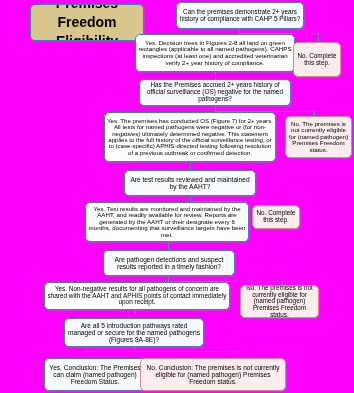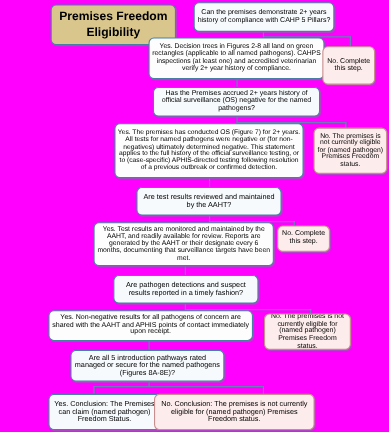--- a/index.html
+++ b/index.html
@@ -53,21 +53,21 @@
   <div class="connector v" style="left:168px;top:242px;height:8px;"></div>
   <div class="connector v" style="left:168px;top:276px;height:6px;"></div>
   <div class="connector h" style="left:168px;top:281px;width:115px;"></div>
   <div class="connector v" style="left:282px;top:281px;height:4px;"></div>
   <div class="connector v" style="left:135px;top:310px;height:8px;"></div>
   <div class="connector v" style="left:135px;top:347px;height:5px;"></div>
   <div class="connector h" style="left:85px;top:351px;width:155px;"></div>
   <div class="connector v" style="left:85px;top:351px;height:7px;"></div>
   <div class="connector v" style="left:239px;top:351px;height:7px;"></div>
 
-  <div class="node n-tan" style="left:46px;top:4px;width:114px;height:37px;font-size:11px;font-weight:bold;line-height:1.35;">Premises Freedom Eligibility</div>
+  <div class="node n-tan" style="left:30px;top:4px;width:114px;height:37px;font-size:14px;font-weight:bold;line-height:1.35;">Premises Freedom Eligibility</div>
 
   <div class="node n-blue" style="left:176px;top:2px;width:128px;height:27px;font-size:6.4px;">Can the premises demonstrate 2+ years history of compliance with CAHP 5 Pillars?</div>
 
   <div class="node n-white" style="left:135px;top:34px;width:160px;height:38px;font-size:6.2px;">Yes. Decision trees in Figures 2-8 all land on green rectangles (applicable to all named pathogens). CAHPS inspections (at least one) and accredited veterinarian verify 2+ year history of compliance.</div>
 
   <div class="node n-pink" style="left:293px;top:42px;width:48px;height:35px;font-size:6.4px;">No. Complete this step.</div>
 
   <div class="node n-blue" style="left:139px;top:79px;width:152px;height:27px;font-size:6.4px;">Has the Premises accrued 2+ years history of official surveillance (OS) negative for the named pathogens?</div>
 
   <div class="node n-white" style="left:104px;top:112px;width:172px;height:50px;font-size:6.1px;">Yes. The premises has conducted OS (Figure 7) for 2+ years. All tests for named pathogens were negative or (for non-negatives) ultimately determined negative. This statement applies to the full history of the official surveillance testing, or to (case-specific) APHIS-directed testing following resolution of a previous outbreak or confirmed detection.</div>

